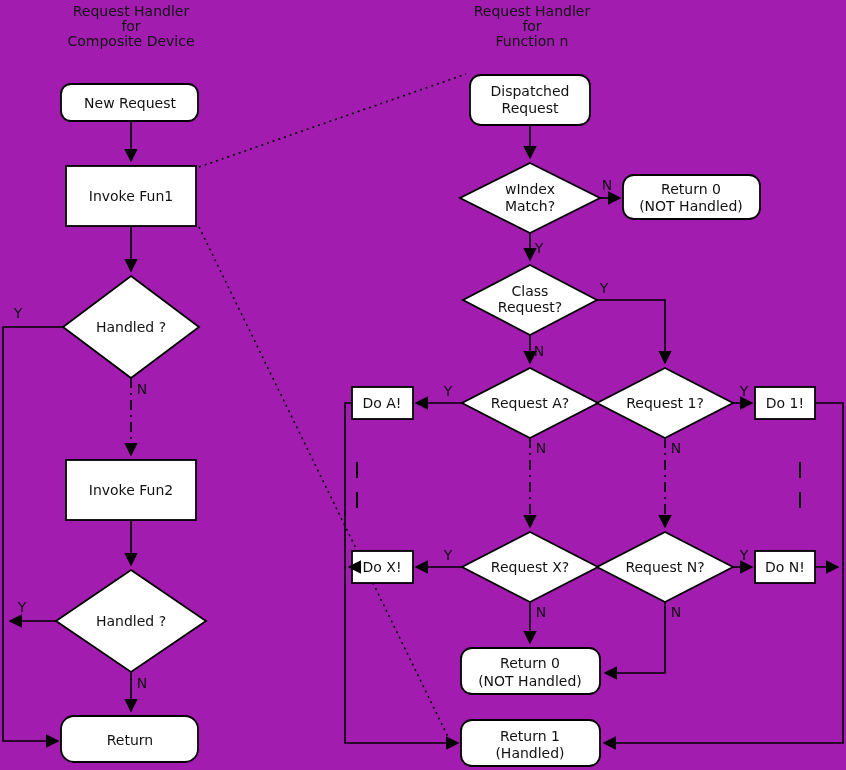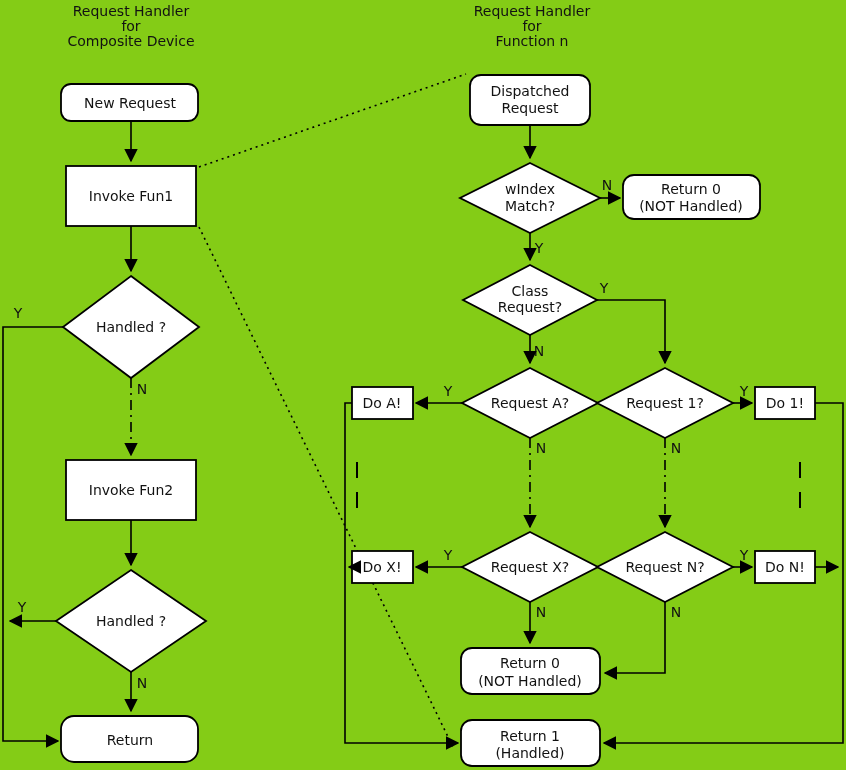--- a/index.html
+++ b/index.html
@@ -4,21 +4,21 @@
 <style>
   html, body {
     margin: 0;
     padding: 0;
     background: #ffffff;
   }
   .canvas {
     position: relative;
     width: 846px;
     height: 770px;
-    background: #84cc16;
+    background: #a21caf;
     overflow: hidden;
   }
   svg text {
     font-family: "DejaVu Sans", "Liberation Sans", sans-serif;
     font-size: 14px;
     fill: #121212;
     text-anchor: middle;
   }
   .shape {
     fill: #ffffff;

